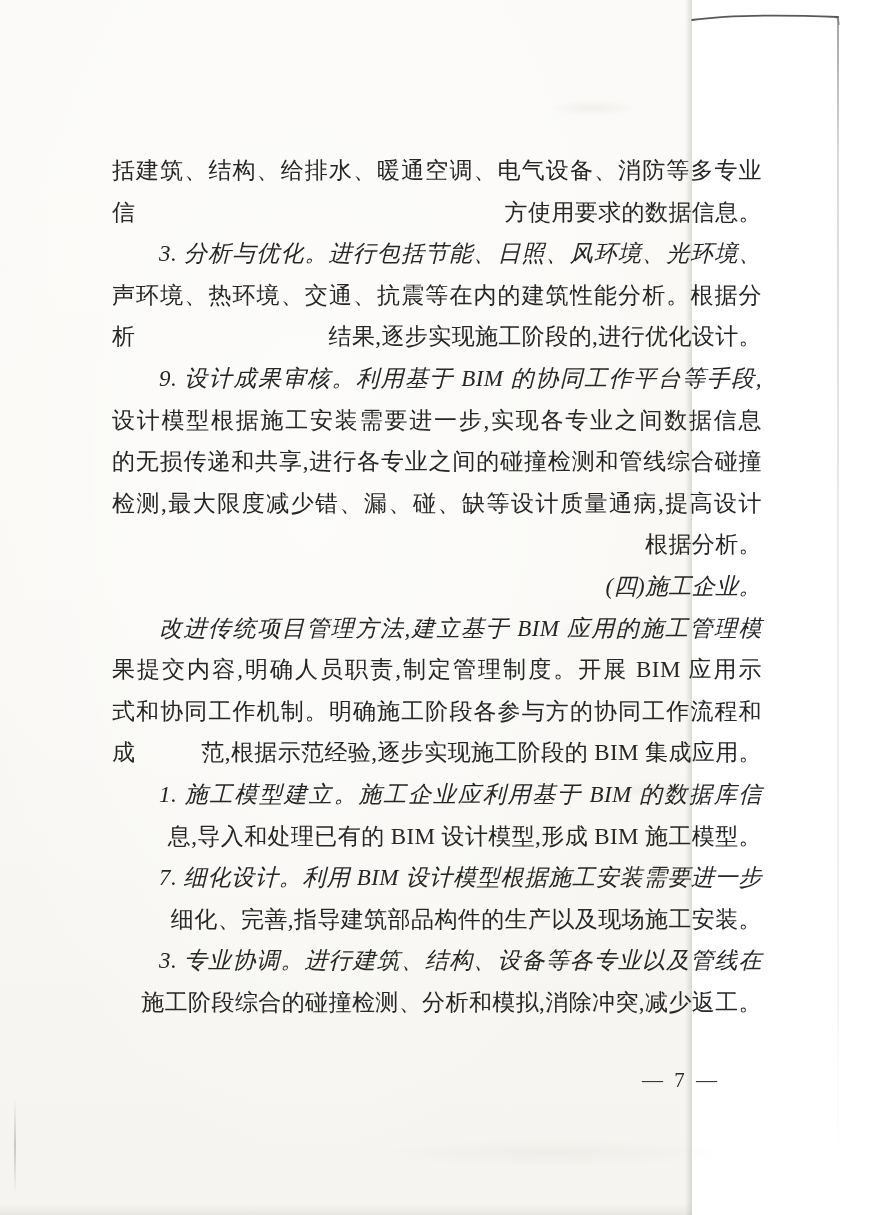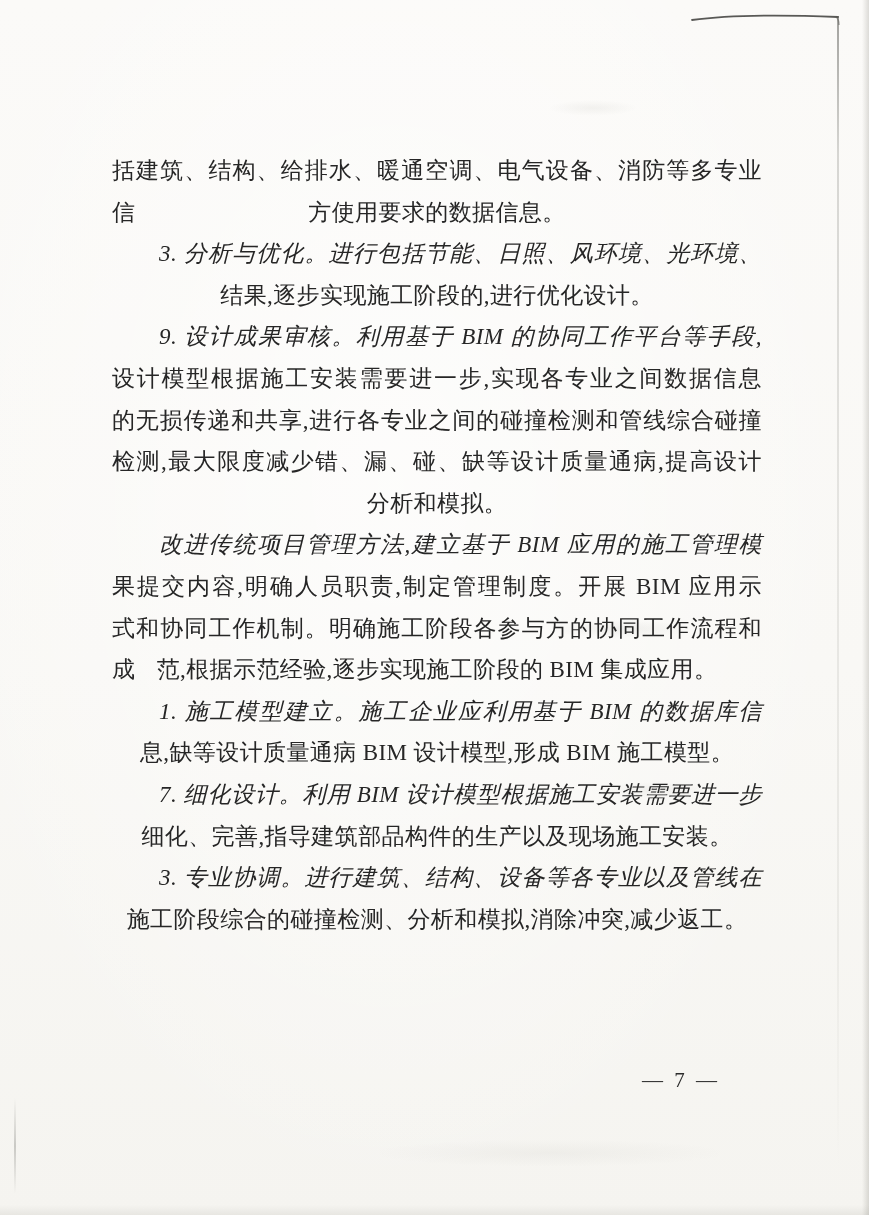--- a/index.html
+++ b/index.html
@@ -5,21 +5,21 @@
   html, body {
     margin: 0;
     padding: 0;
     width: 869px;
     height: 1215px;
     overflow: hidden;
     font-family: "Liberation Serif", serif;
   }
   .page {
     position: relative;
-    width: 869px;
+    width: 692px;
     height: 1215px;
     background:
       radial-gradient(ellipse at 45% 40%, rgba(255,255,255,0.6), rgba(255,255,255,0) 70%),
       linear-gradient(180deg, #fbfaf8 0%, #f9f8f5 55%, #f5f4f0 100%);
   }
   
   .edge-right {
     position: absolute; top: 0; right: 0; width: 7px; height: 100%;
     background: linear-gradient(to right, rgba(0,0,0,0), rgba(140,138,130,0.28));
   }
@@ -61,21 +61,21 @@
     top: 150px;
     width: 650px;
     color: #262626;
     font-size: 23px;
     letter-spacing: 0.4px;
   }
   .line {
     height: 41.6px;
     line-height: 41.6px;
     white-space: nowrap;
-    text-align: center;
+    text-align: right;
   }
   .line.fill {
     white-space: normal;
     text-align: justify;
     text-align-last: justify;
   }
   .line.indent { text-indent: 47px; font-style: italic; }
 
   .page-number {
     position: absolute;
@@ -109,32 +109,34 @@
   <div class="edge-left-mark"></div>
   <div class="smudge smudge-1"></div>
   <div class="smudge smudge-2"></div>
   <div class="smudge smudge-3"></div>
   <div class="smudge smudge-4"></div>
 
   <div class="text-block" style="color: rgb(38, 38, 38);">
       <div class="line fill">括建筑、结构、给排水、暖通空调、电气设备、消防等多专业信</div>
       <div class="line">方使用要求的数据信息。</div>
       <div class="line indent fill">3. 分析与优化。进行包括节能、日照、风环境、光环境、</div>
+      <div class="line fill">声环境、热环境、交通、抗震等在内的建筑性能分析。根据分析</div>
       <div class="line">结果,逐步实现施工阶段的,进行优化设计。</div>
       <div class="line indent fill">9. 设计成果审核。利用基于 BIM 的协同工作平台等手段,</div>
       <div class="line fill">设计模型根据施工安装需要进一步,实现各专业之间数据信息</div>
       <div class="line fill">的无损传递和共享,进行各专业之间的碰撞检测和管线综合碰撞</div>
       <div class="line fill">检测,最大限度减少错、漏、碰、缺等设计质量通病,提高设计</div>
-      <div class="line">分析和模拟。</div>
+      <div class="line">根据分析。</div>
+      <div class="line indent">(四)施工企业。</div>
       <div class="line indent fill">改进传统项目管理方法,建立基于 BIM 应用的施工管理模</div>
       <div class="line fill">果提交内容,明确人员职责,制定管理制度。开展 BIM 应用示</div>
       <div class="line fill">式和协同工作机制。明确施工阶段各参与方的协同工作流程和成</div>
       <div class="line">范,根据示范经验,逐步实现施工阶段的 BIM 集成应用。</div>
       <div class="line indent fill">1. 施工模型建立。施工企业应利用基于 BIM 的数据库信</div>
-      <div class="line">息,缺等设计质量通病 BIM 设计模型,形成 BIM 施工模型。</div>
+      <div class="line">息,导入和处理已有的 BIM 设计模型,形成 BIM 施工模型。</div>
       <div class="line indent fill">7. 细化设计。利用 BIM 设计模型根据施工安装需要进一步</div>
       <div class="line">细化、完善,指导建筑部品构件的生产以及现场施工安装。</div>
       <div class="line indent fill">3. 专业协调。进行建筑、结构、设备等各专业以及管线在</div>
       <div class="line">施工阶段综合的碰撞检测、分析和模拟,消除冲突,减少返工。</div>
     </div>
 
   <div class="page-number">— 7 —</div>
 
 </div>
 

